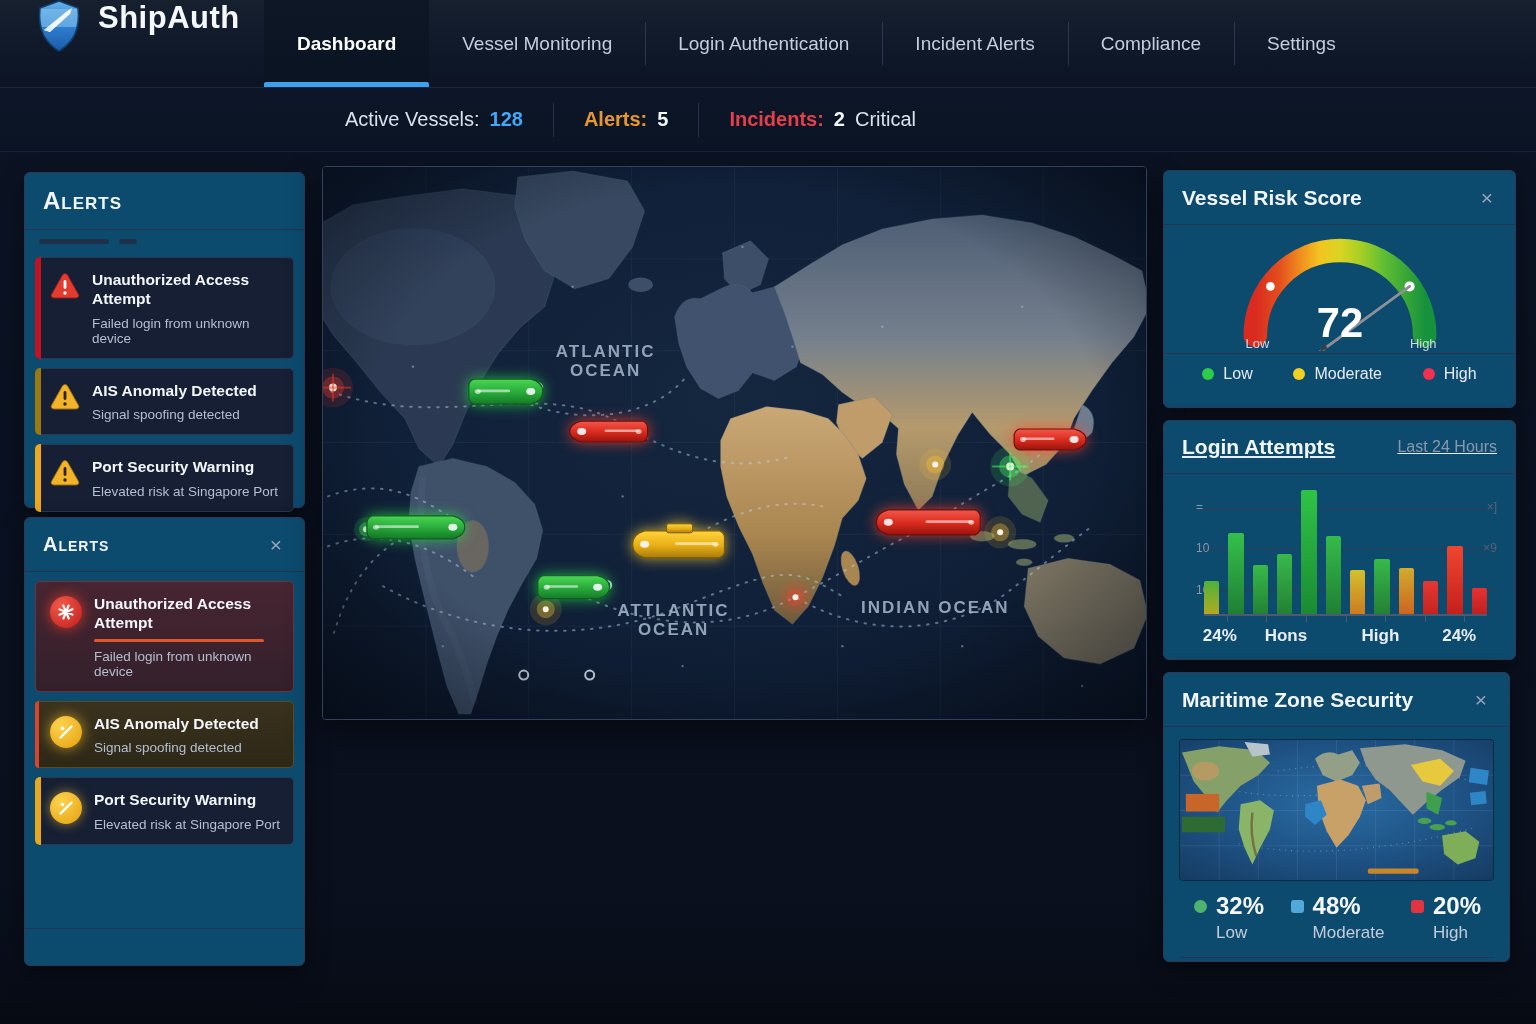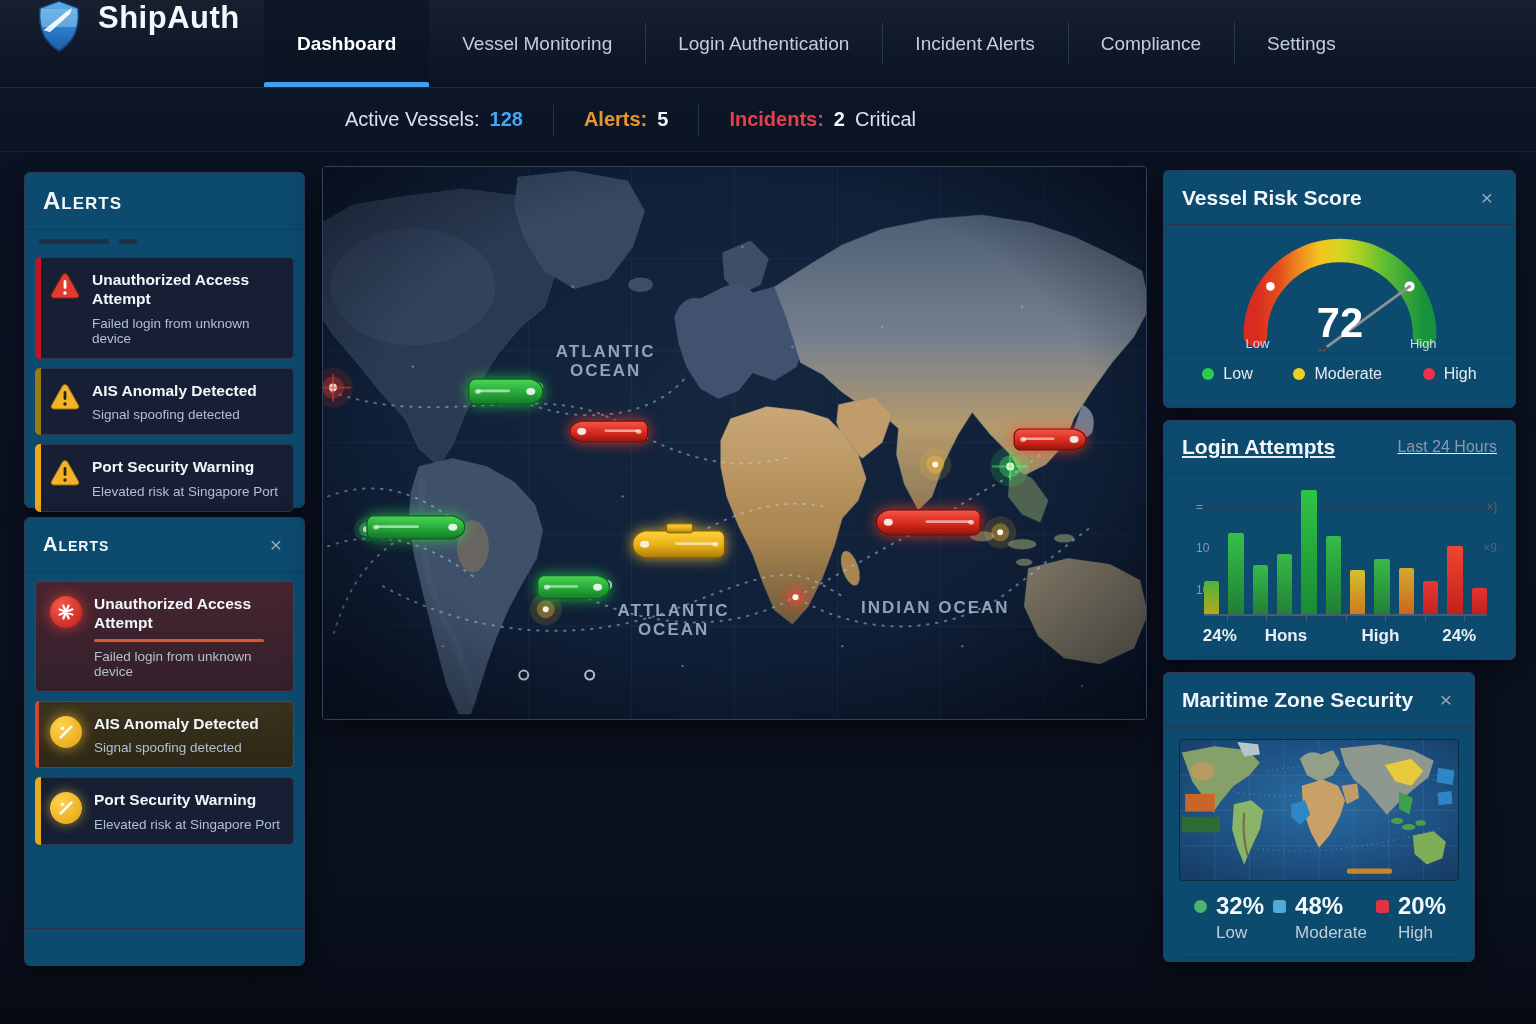--- a/index.html
+++ b/index.html
@@ -74,21 +74,21 @@
   .chart-zone{position:relative;margin:16px 18px 0 18px;height:126px;}
   .grid{position:absolute;left:18px;right:2px;height:1px;background:#2e3c55;}
   .ymark{position:absolute;left:-4px;transform:translateY(-60%);font-size:12px;color:#8b97ab;}
   .rmark{position:absolute;right:-2px;transform:translateY(-60%);font-size:12px;color:#55627a;}
   .bars{position:absolute;left:22px;right:10px;bottom:1px;top:0;display:flex;align-items:flex-end;gap:9px;}
   .bar{flex:1;border-radius:2px 2px 0 0;}
   .xaxis{position:absolute;left:22px;right:10px;bottom:0;height:2px;background:#4b5a70;}
   .xaxis i{position:absolute;top:2px;width:1px;height:6px;background:#4b5a70;display:block;}
   .x-labels{position:relative;margin:10px 18px 0 18px;height:22px;}
   .x-labels span{position:absolute;transform:translateX(-50%);font-size:17px;font-weight:700;color:#e9eef5;}
-  #zone-panel{top:672px;left:1163px;width:312px;height:290px;}
+  #zone-panel{top:672px;left:1163px;width:347px;height:290px;}
   .minimap{margin:13px 16px 0 16px;height:140px;border-radius:3px;overflow:hidden;position:relative;
     box-shadow:0 0 0 1px rgba(0,0,0,.4);}
   .zone-legend{display:flex;justify-content:space-between;padding:12px 28px 0 30px;}
   .zl-item{display:flex;flex-direction:column;gap:3px;}
   .zl-top{display:flex;align-items:center;gap:9px;}
   .zl-sq{width:13px;height:13px;border-radius:3px;}
   .zl-dot{border-radius:50%;}
   .zl-val{font-size:24px;font-weight:700;color:#f4f7fb;}
   .zl-label{font-size:17px;color:#c3cdda;padding-left:22px;}
   .zone-divider{margin:14px 16px 0 16px;height:1px;background:#243350;}

